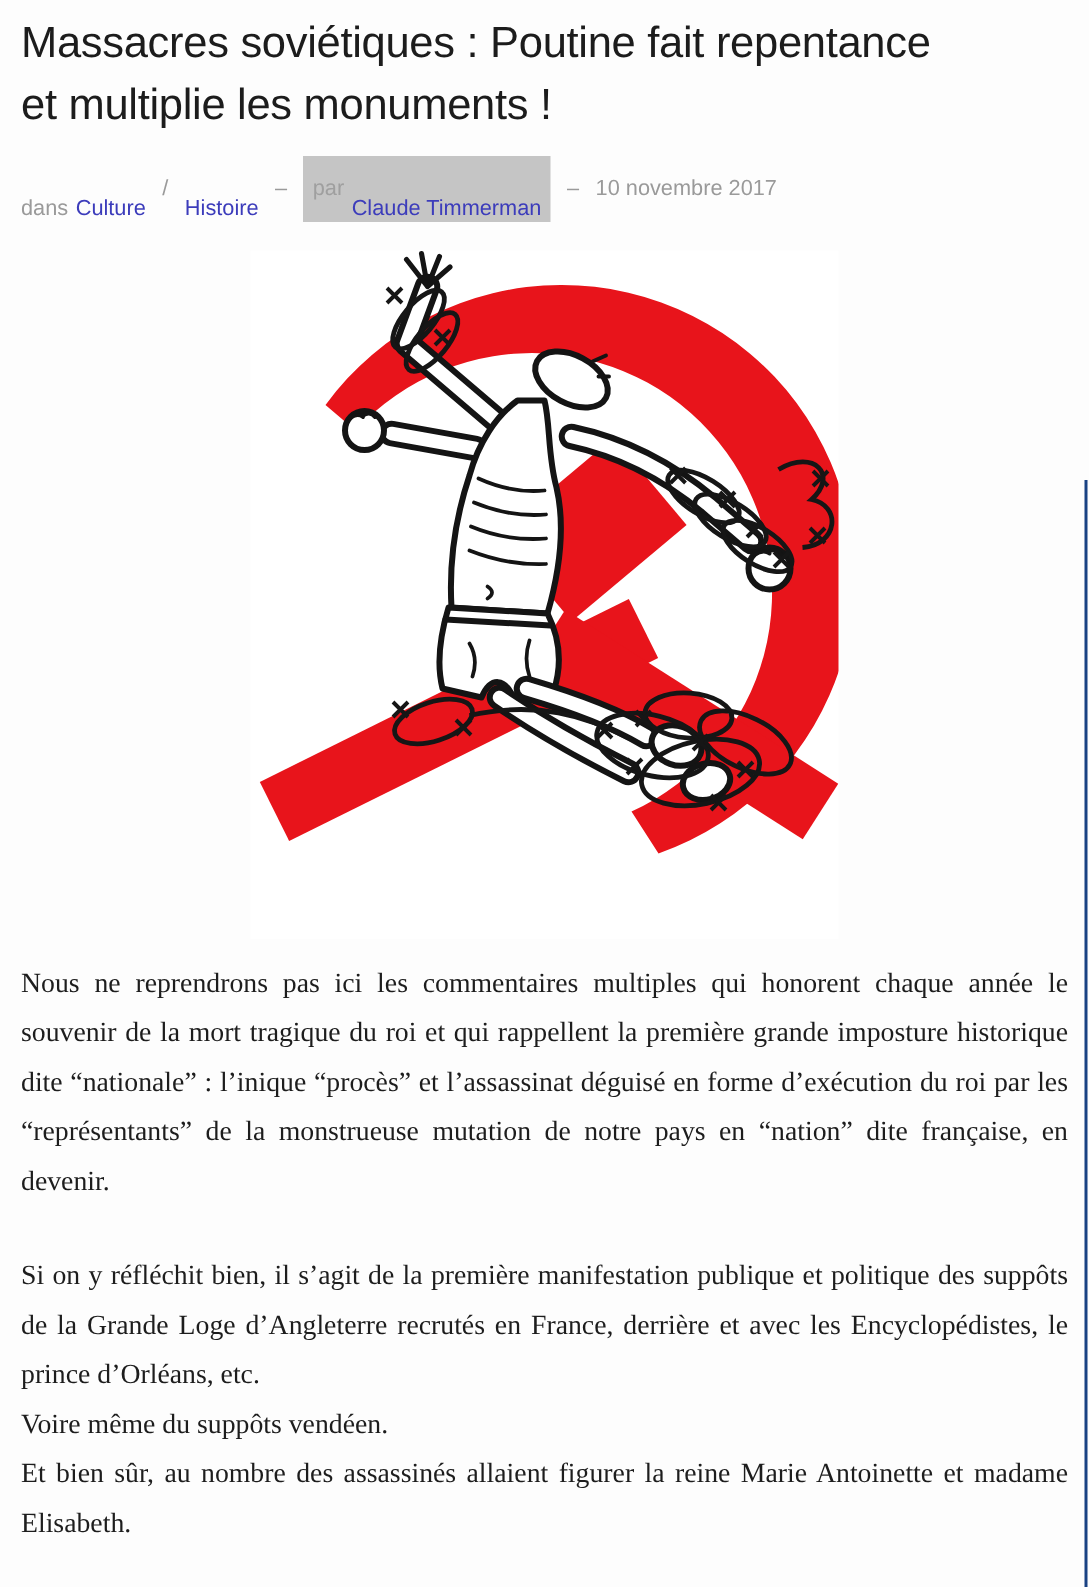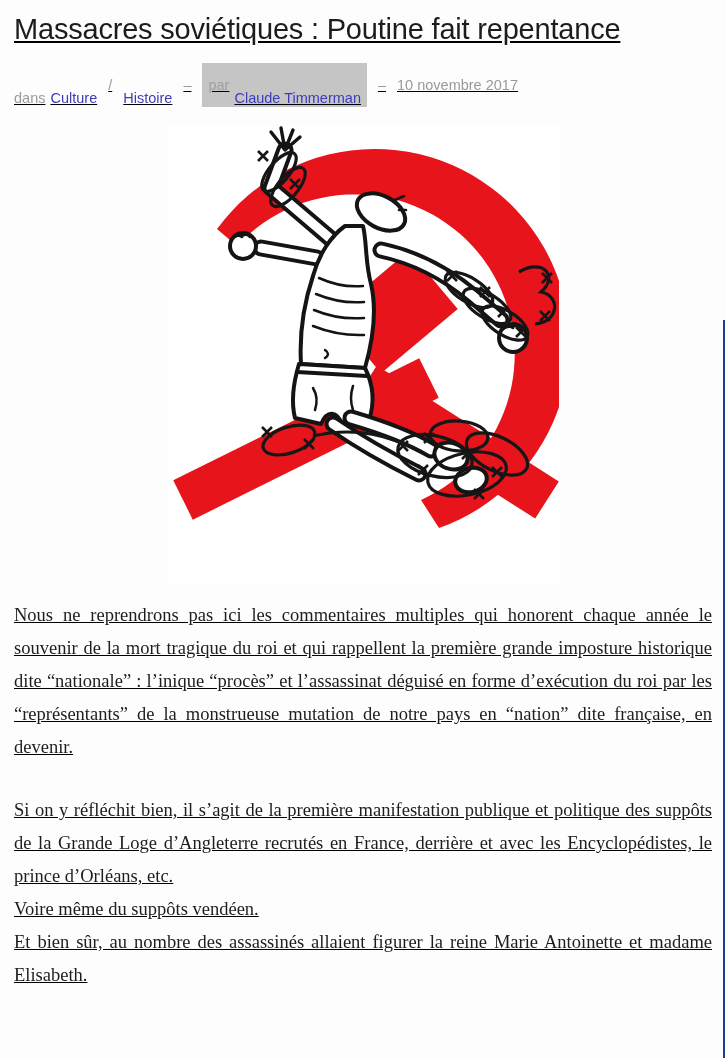--- a/index.html
+++ b/index.html
@@ -1,20 +1,20 @@
 <!DOCTYPE html>
 <html><head>
 <meta charset="utf-8">
 <style>
   html,body{margin:0;padding:0;}
   body{
     width:726px;height:1058px;position:relative;overflow:hidden;
     background:#fdfdfd;font-family:"Liberation Sans",sans-serif;
   }
-  .page{width:726px;text-decoration:underline;}
+  .page{width:726px;}
   h1.title{
     margin:0;padding:9px 14px 0 14px;
     font-size:29px;line-height:41px;font-weight:500;letter-spacing:-0.2px;
     color:#1c1c1c;
   }
   .meta{
     display:flex;align-items:center;gap:11px;
     padding:0 14px;margin-top:13px;
     font-size:14.5px;color:#9a9a9a;
   }
@@ -39,21 +39,21 @@
   .edge-line{
     position:absolute;top:320px;right:1px;width:2px;height:738px;
     background:#1a4283;
   }
 </style>
 </head>
 <body>
 
 <div class="page">
 
-  <h1 class="title"><span>Massacres soviétiques : Poutine fait repentance</span><br></h1>
+  <h1 class="title"><span>Massacres soviétiques : Poutine fait repentance</span><br><span>et multiplie les monuments !</span></h1>
 
   <div class="meta">
     <span class="pair">
       <span>dans</span>
       <a class="link">Culture</a>
     </span>
     <span>/</span>
     <a class="link">Histoire</a>
     <span>–</span>
     <span class="author-hl">

